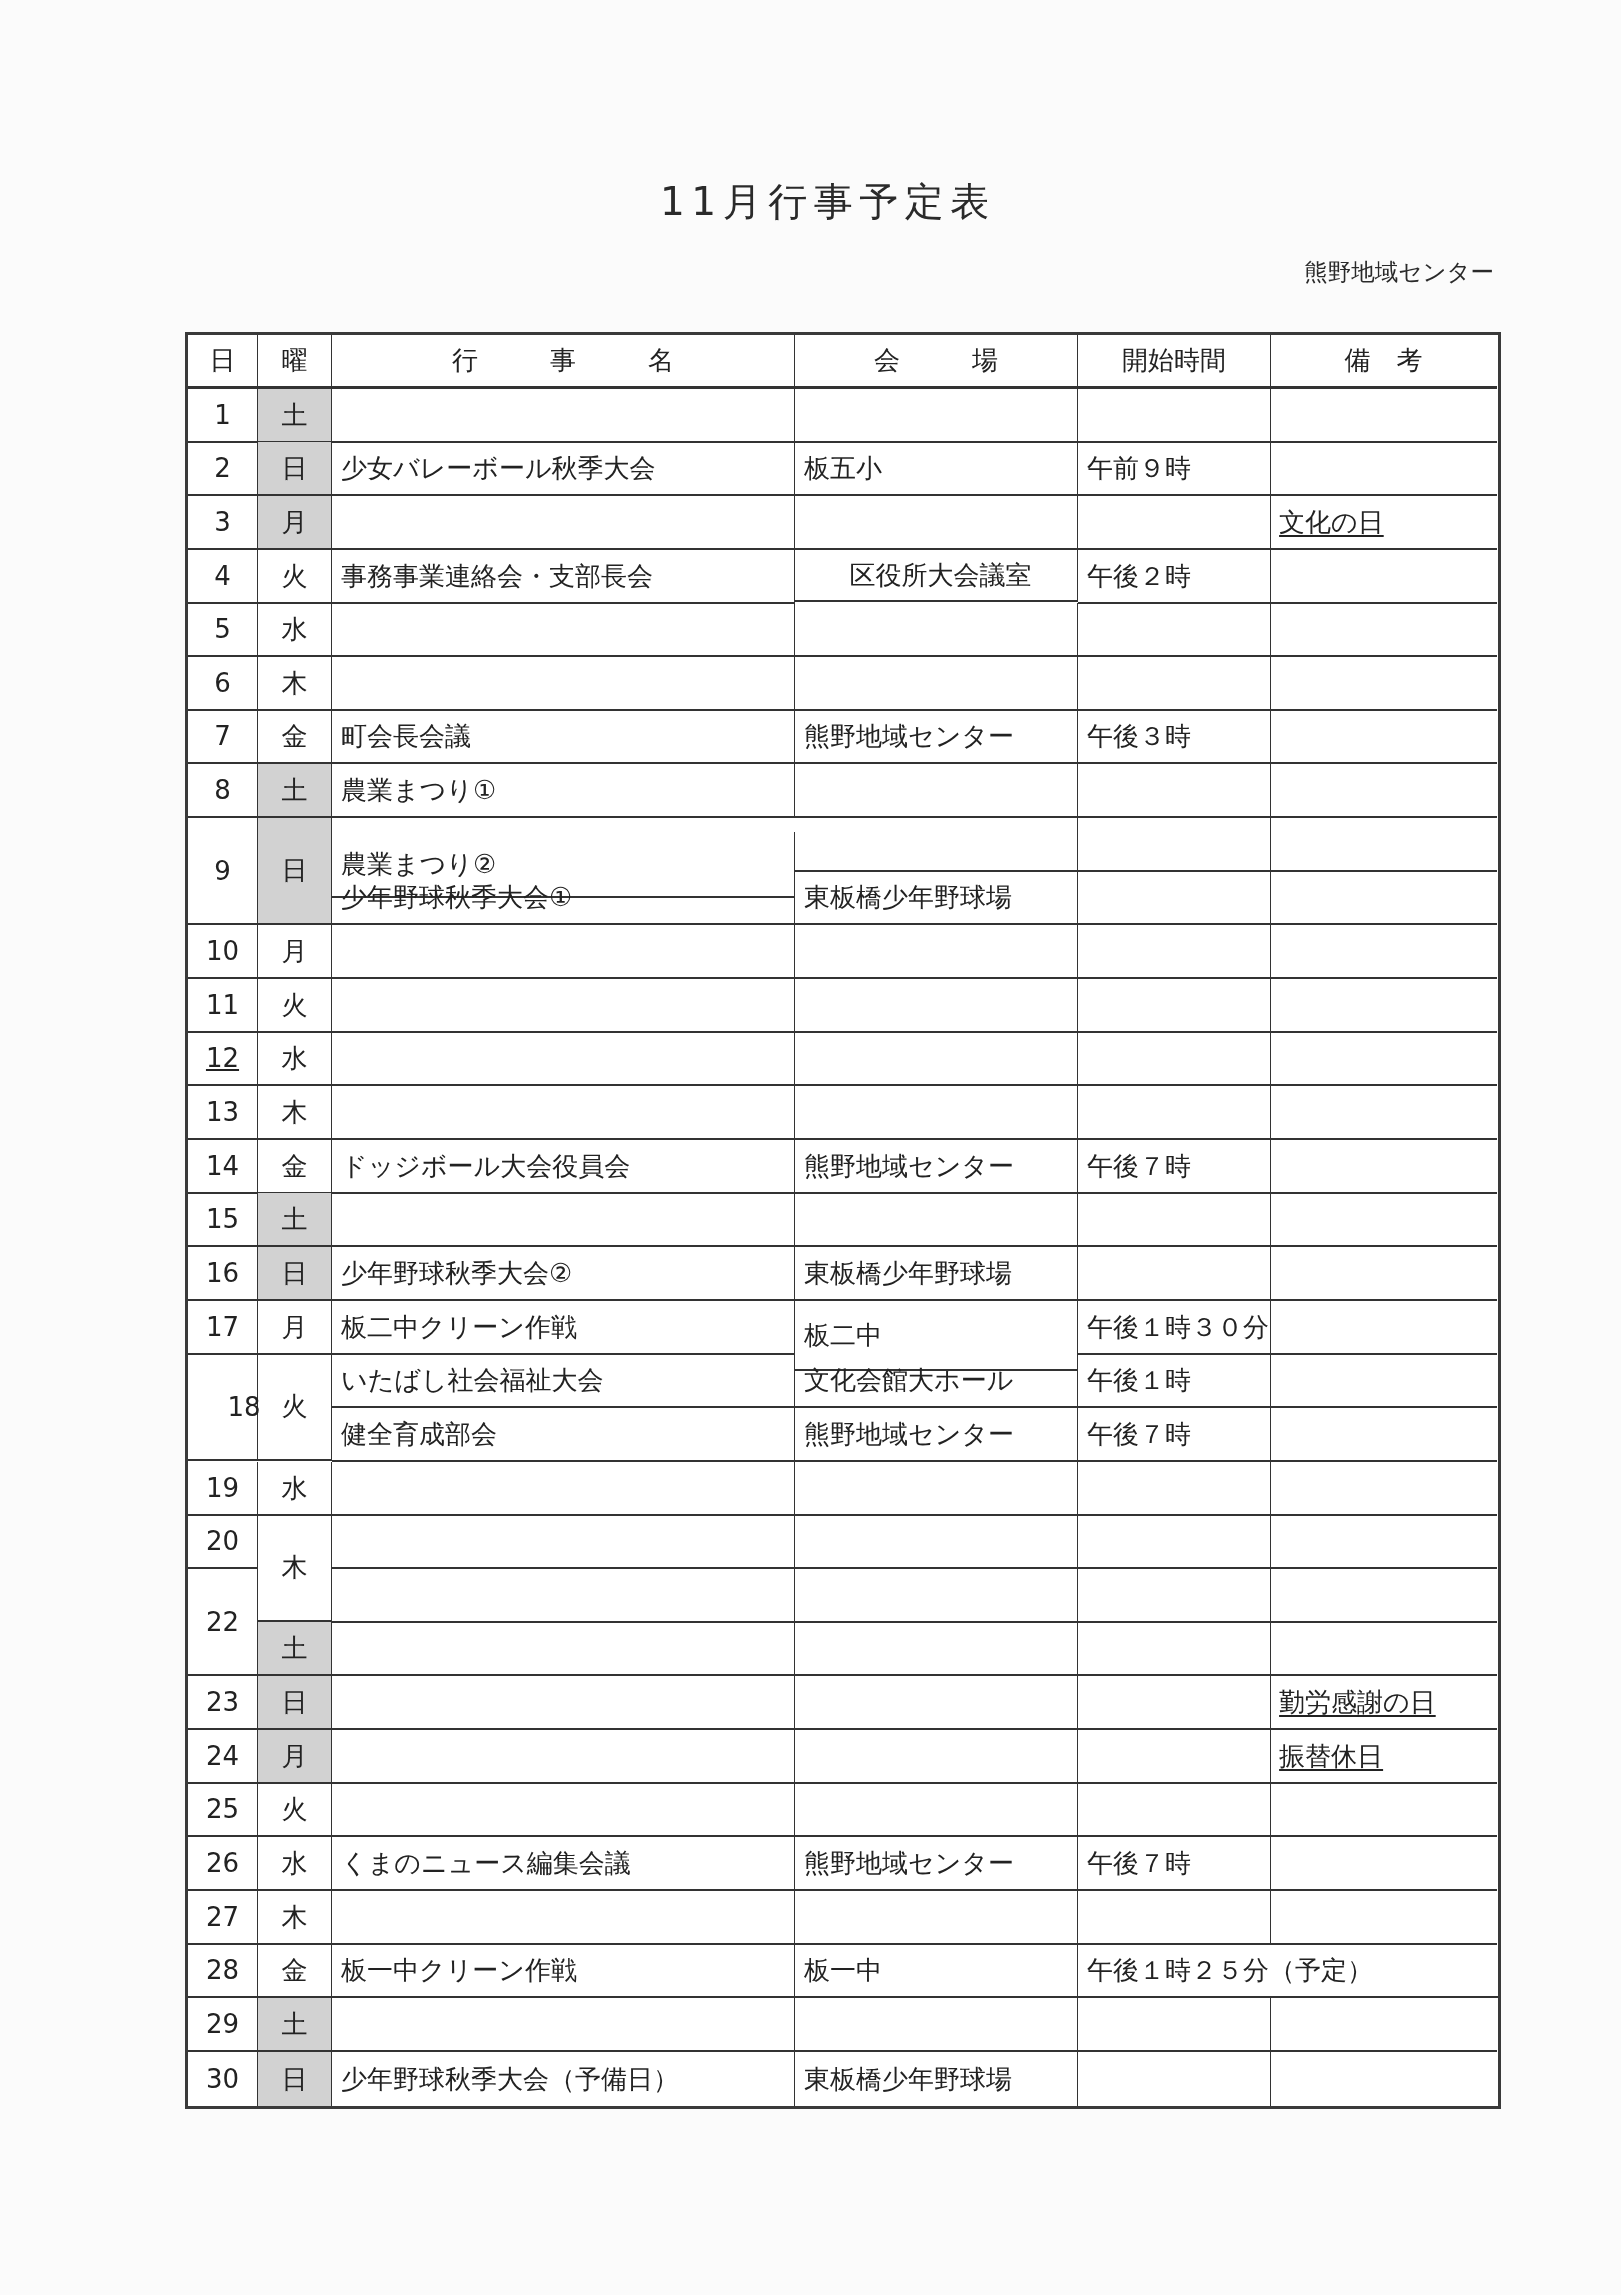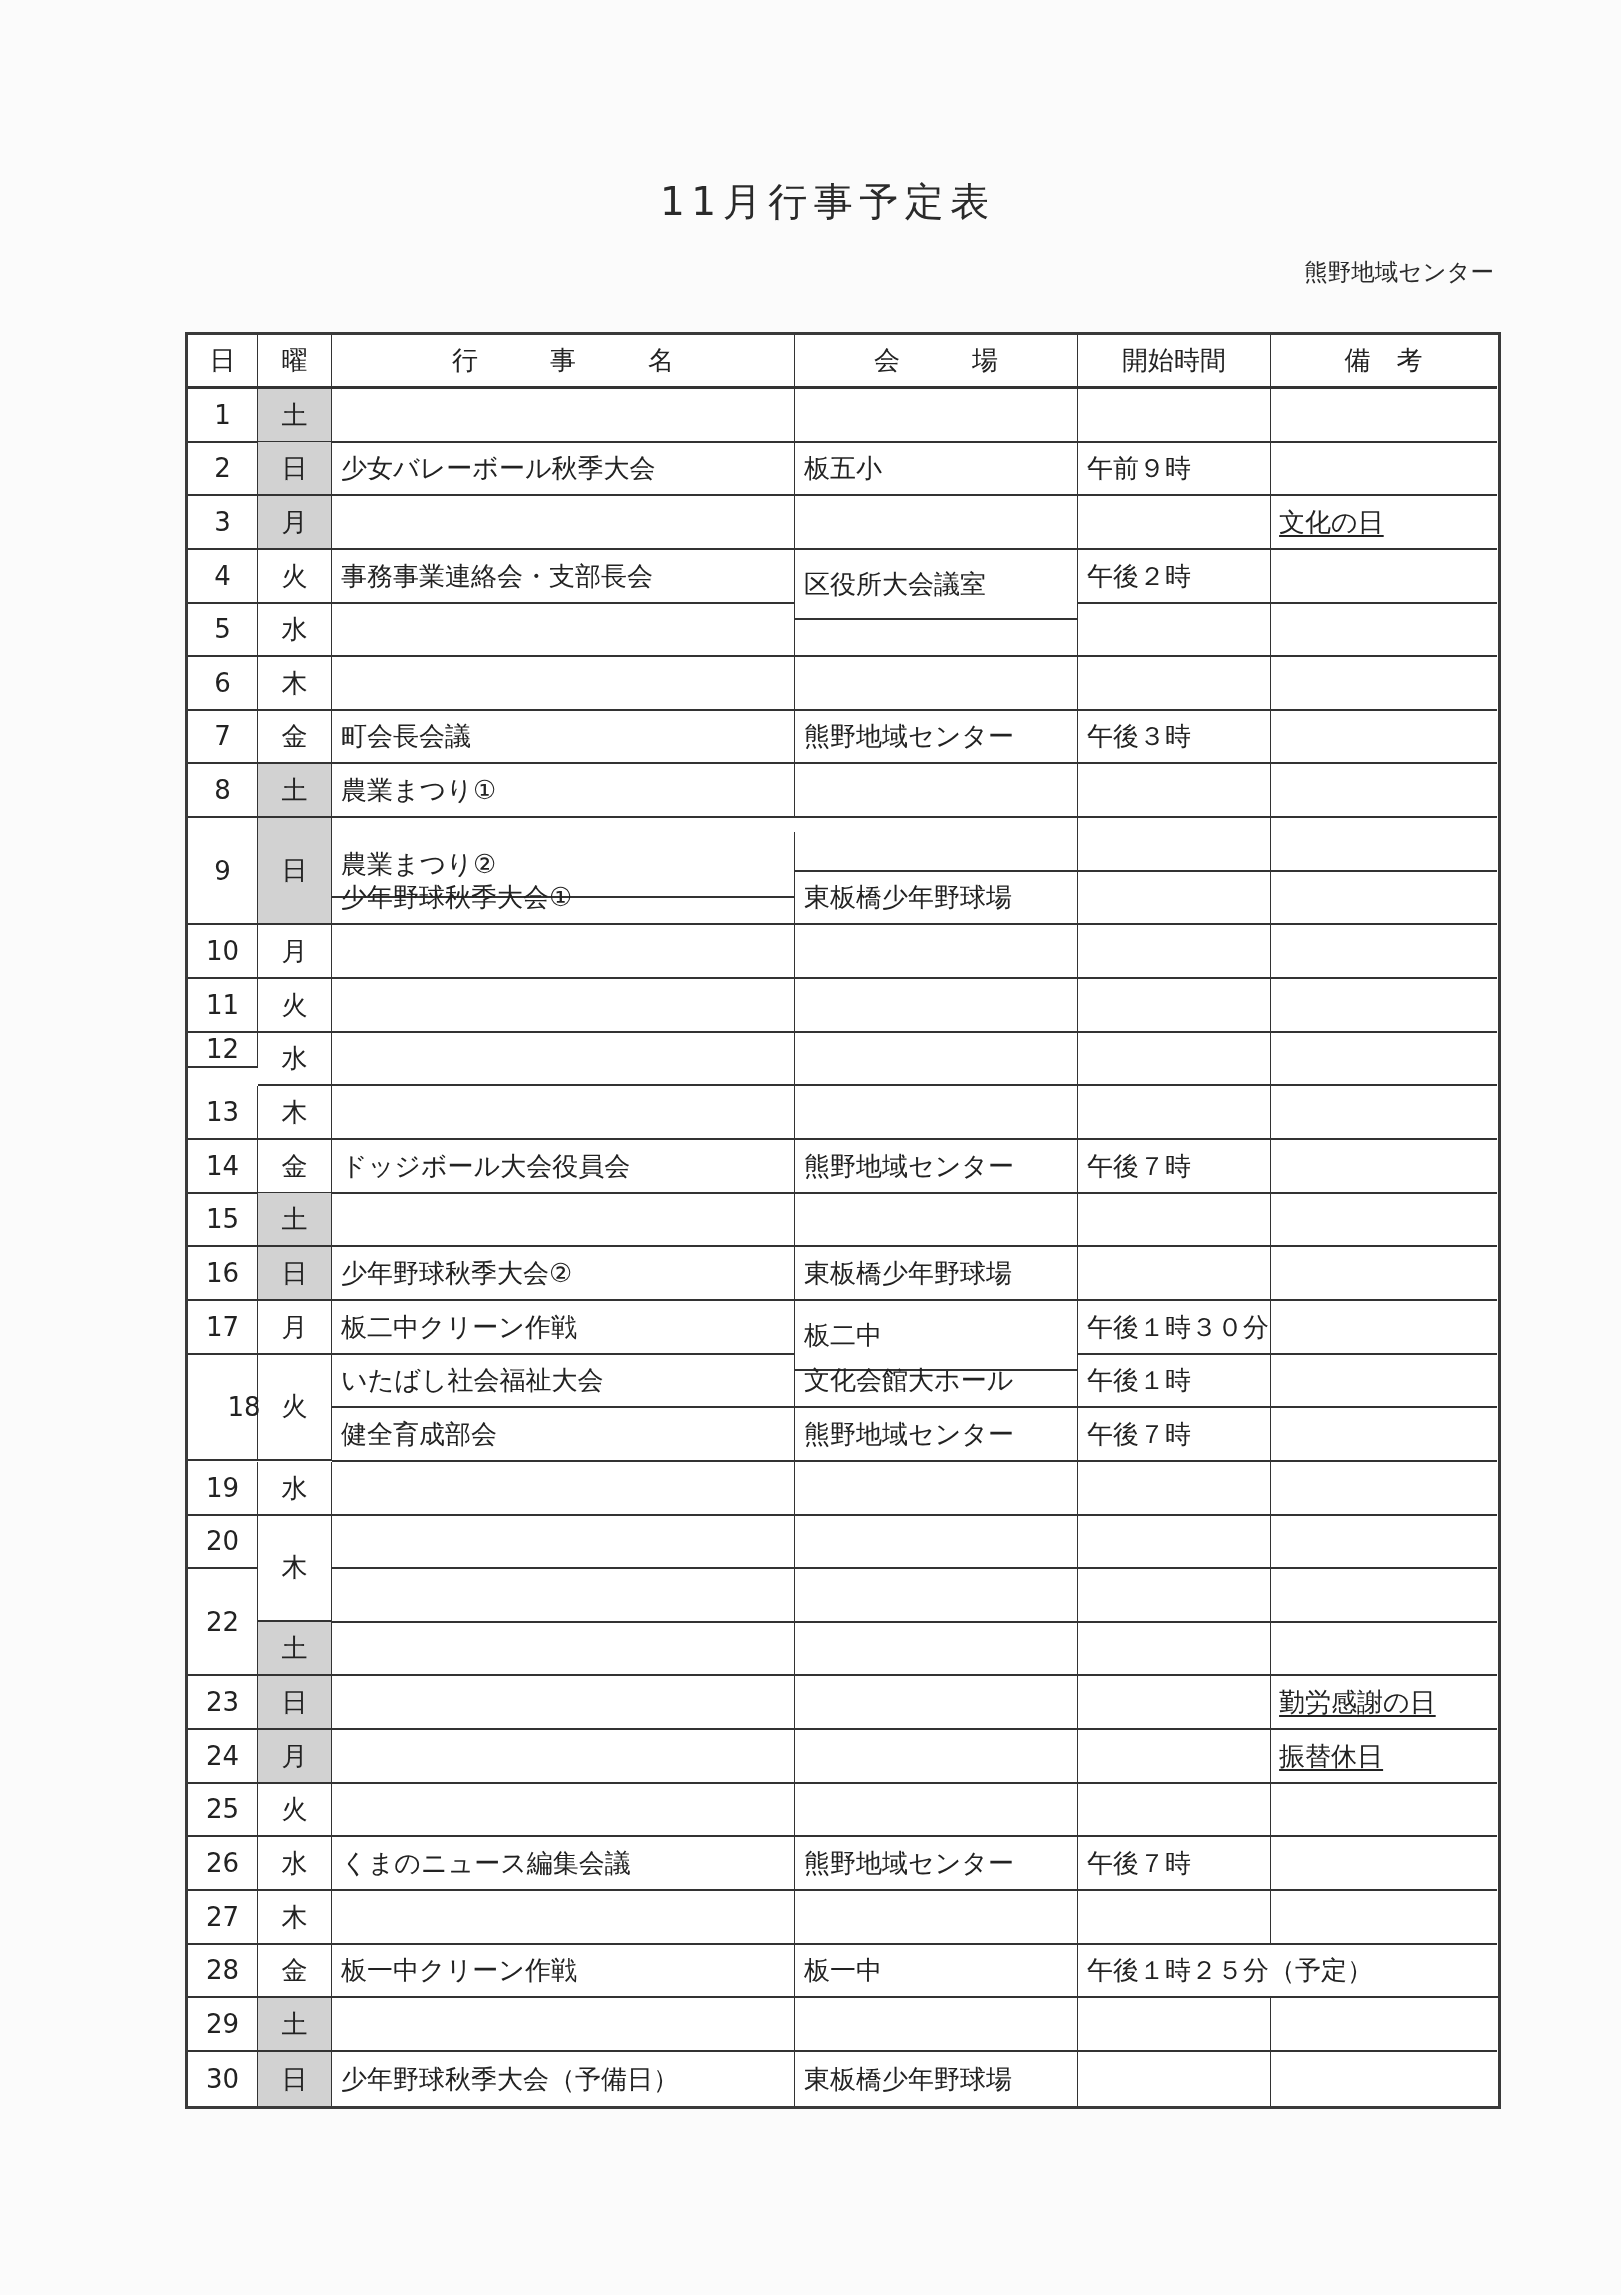--- a/index.html
+++ b/index.html
@@ -109,21 +109,21 @@
     </div>
     <div class="cell center" style="left: 0px; width: 70px; top: 215px; height: 54px;">
       <span>4</span>
     </div>
     <div class="cell center" style="left: 70px; width: 74px; top: 215px; height: 54px;">
       <span>火</span>
     </div>
     <div class="cell left" style="left: 144px; width: 463px; top: 215px; height: 54px;">
       <span>事務事業連絡会・支部長会</span>
     </div>
-    <div class="cell left" style="left: 607px; width: 283px; top: 215px; height: 70px;">
+    <div class="cell left" style="left: 607px; width: 283px; top: 215px; height: 52px; justify-content: center;">
       <span>区役所大会議室</span>
     </div>
     <div class="cell left" style="left: 890px; width: 193px; top: 215px; height: 54px;">
       <span>午後２時</span>
     </div>
     <div class="cell left nob-right" style="left: 1082px; width: 227px; top: 215px; height: 54px;">
       <span></span>
     </div>
     <div class="cell center" style="left: 0px; width: 70px; top: 268px; height: 54px;">
       <span>5</span>
@@ -224,21 +224,21 @@
     <div class="cell center" style="left: 0px; width: 70px; top: 644px; height: 54px;">
       <span>11</span>
     </div>
     <div class="cell center" style="left: 70px; width: 74px; top: 644px; height: 54px;">
       <span>火</span>
     </div>
     <div class="cell left" style="left: 144px; width: 463px; top: 644px; height: 54px;"></div>
     <div class="cell left" style="left: 607px; width: 283px; top: 644px; height: 54px;"></div>
     <div class="cell left" style="left: 890px; width: 193px; top: 644px; height: 54px;"></div>
     <div class="cell left nob-right" style="left: 1082px; width: 227px; top: 644px; height: 54px;"></div>
-    <div class="cell center" style="left: 0px; width: 70px; top: 697px; height: 36px;">
+    <div class="cell center" style="left: 0px; width: 70px; top: 697px; height: 54px; text-decoration: underline;">
       <span>12</span>
     </div>
     <div class="cell center" style="left: 70px; width: 74px; top: 697px; height: 54px;">
       <span>水</span>
     </div>
     <div class="cell left" style="left: 144px; width: 463px; top: 697px; height: 54px;"></div>
     <div class="cell left" style="left: 607px; width: 283px; top: 697px; height: 54px;"></div>
     <div class="cell left" style="left: 890px; width: 193px; top: 697px; height: 54px;"></div>
     <div class="cell left nob-right" style="left: 1082px; width: 227px; top: 697px; height: 54px;"></div>
     <div class="cell center" style="left: 0px; width: 70px; top: 751px; height: 54px;">

